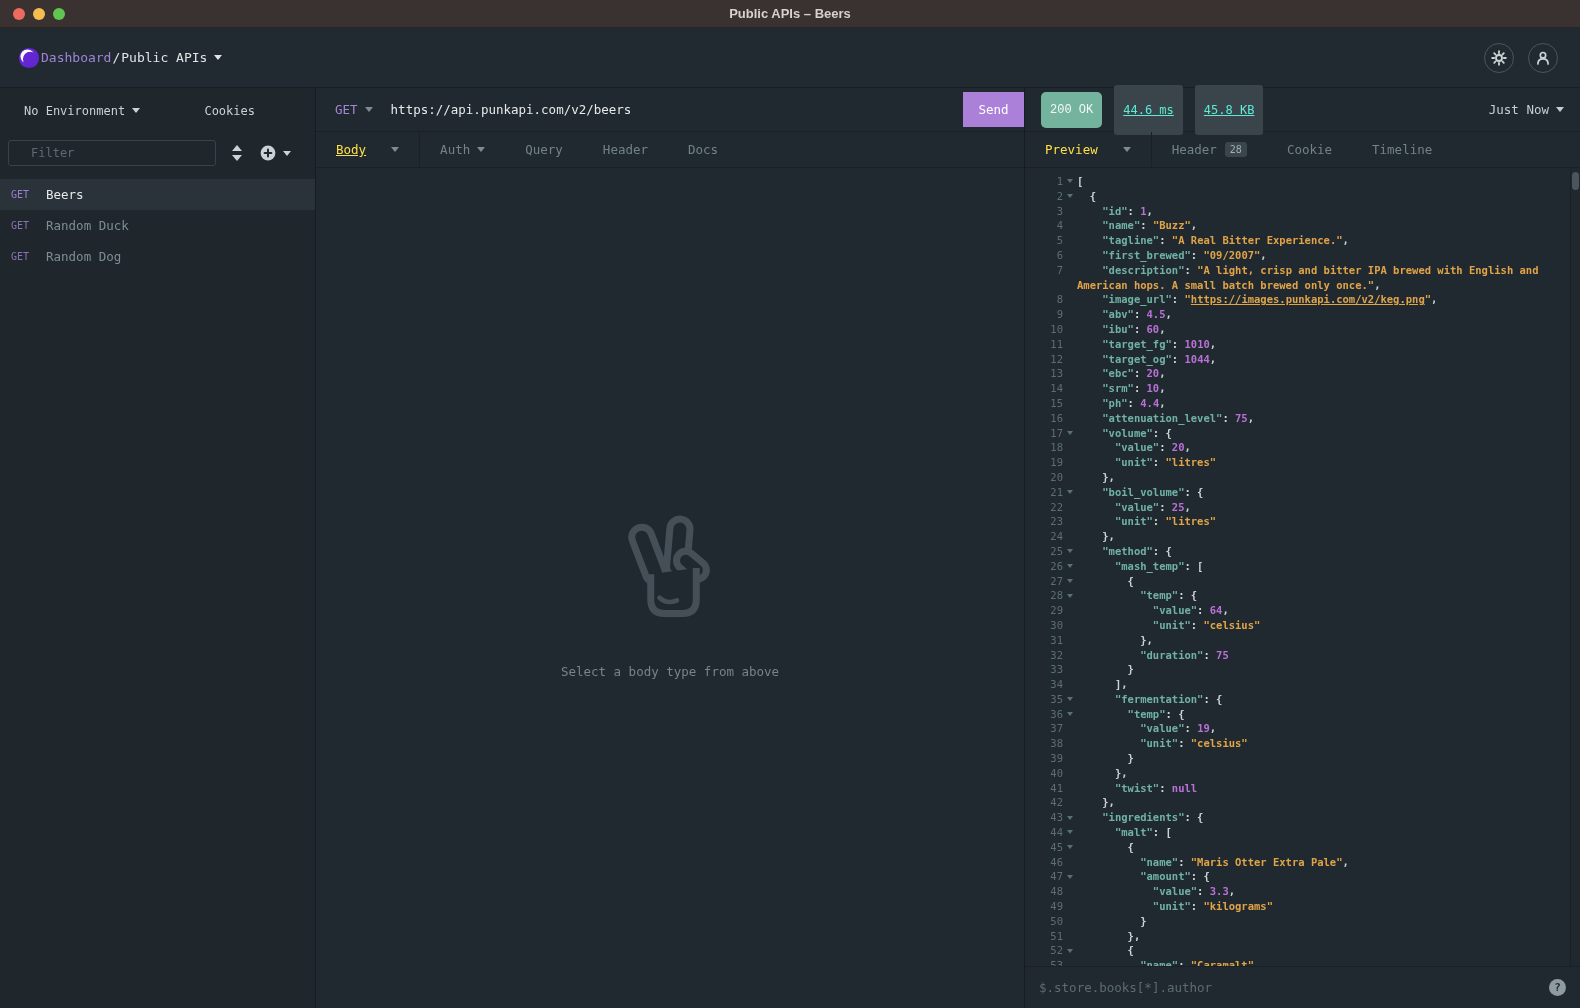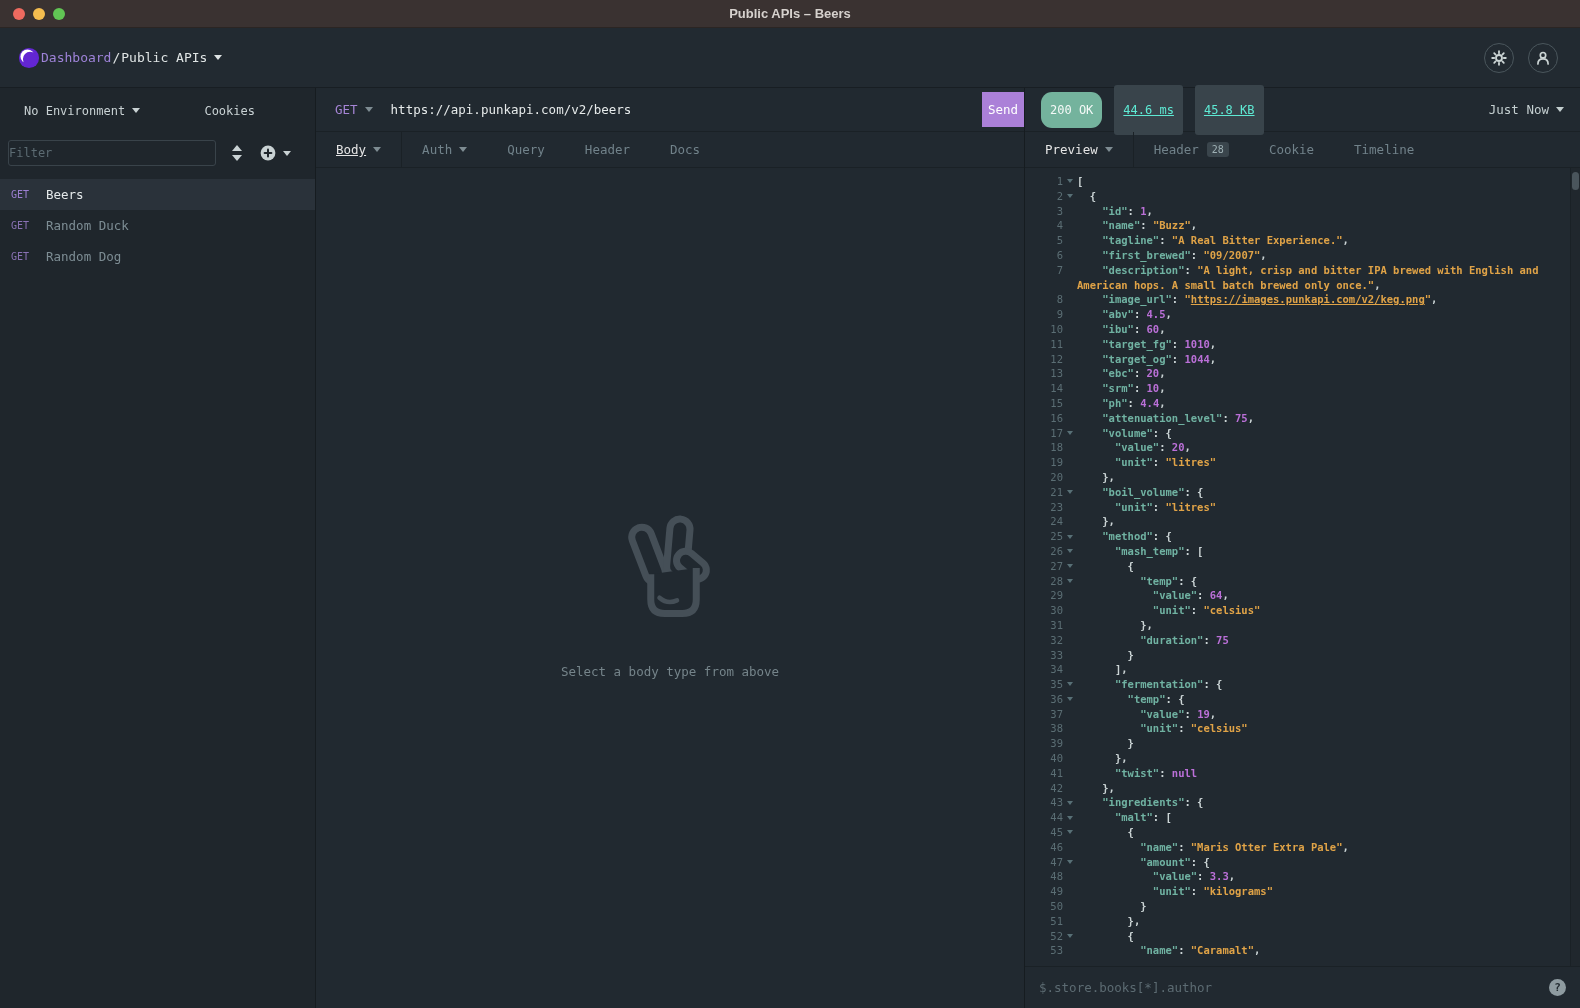--- a/index.html
+++ b/index.html
@@ -49,59 +49,59 @@
   .sidebar { width:316px; background:#1f262c; border-right:1px solid #161c20; display:flex; flex-direction:column; }
   .env-row {
     height:45px; display:flex; align-items:center; justify-content:space-between;
     padding:0 60px 0 24px; font-size:12px; color:#c9d2d4;
   }
   .env-dd { display:flex; align-items:center; cursor:pointer; }
   .cookies { cursor:pointer; }
   .filter-row { height:40px; display:flex; align-items:center; padding:0 10px 0 8px; }
   .filter-input {
     width:208px; height:26px; background:transparent; border:1px solid #39434a; border-radius:3px;
-    color:#c9d2d4; font:12px "DejaVu Sans Mono", monospace; padding:0 0; outline:none;
+    color:#c9d2d4; font:12px "DejaVu Sans Mono", monospace; padding:0 22px; outline:none;
   }
   .filter-input::placeholder { color:#5c6b72; }
   .sort-btn { margin-left:15px; display:flex; align-items:center; cursor:pointer; color:#c9d2d4; }
   .add-btn  { margin-left:17px; display:flex; align-items:center; cursor:pointer; color:#c9d2d4; }
   .request-list { margin-top:6px; }
   .req-row { height:31px; display:flex; align-items:center; padding-left:11px; font-size:12.5px; color:#7d8d94; cursor:pointer; }
   .req-row.active { background:#2a323a; color:#e4e9ea; }
   .req-method { font-size:10px; color:#9d7fd2; width:35px; flex:none; }
   .req-row:not(.active) .req-method { color:#8a72b5; }
 
   
   .request-panel { flex:1; min-width:0; display:flex; flex-direction:column; background:#212930; }
   .url-row { height:44px; display:flex; align-items:stretch; border-bottom:1px solid #1a2126; }
   .method { display:flex; align-items:center; padding-left:19px; color:#a685d6; font-size:12.5px; cursor:pointer; }
   .method .caret { color:#7e8c92; }
   .url { flex:1; display:flex; align-items:center; padding-left:18px; color:#e6eaea; font-size:12.5px; cursor:text; }
   .send {
-    width:42px; margin:4px 0; border:none; background:#ab80d8; color:#fff;
+    width:61px; margin:4px 0; border:none; background:#ab80d8; color:#fff;
     font:12.5px "DejaVu Sans Mono", monospace; cursor:pointer;
   }
 
   
   .tab-row { height:36px; display:flex; align-items:stretch; border-bottom:1px solid #1a2126; font-size:12.5px; color:#71828a; flex:none; }
   .tab { display:flex; align-items:center; padding:0 20px; cursor:pointer; white-space:nowrap; }
   .tab .caret { color:#7e8c92; }
   .tab.sep { border-right:1px solid #1a2126; }
-  .tab.active { color:#e5e5e5; }
+  .tab.active { color:#fde047;gap:18px; }
   .tab.active.uline .tab-label { text-decoration:underline; }
   .tab-badge { background:#3a454c; color:#9eb0b4; font-size:10px; padding:2px 5px; border-radius:3px; margin-left:8px; }
 
   
   .empty-state { flex:1; display:flex; flex-direction:column; align-items:center; justify-content:center; gap:40px; padding-top:14px; }
   .empty-msg { color:#75848a; font-size:12.5px; }
 
   
   .response-panel { width:556px; flex:none; background:#212930; border-left:1px solid #161c20; display:flex; flex-direction:column; }
   .meta-row { height:44px; display:flex; align-items:center; padding:0 16px; gap:12px; border-bottom:1px solid #1a2126; flex:none; }
-  .status     { background:#74b39d; color:#f4f9f7; padding:11px 9px; border-radius:11px; font-size:12px; }
+  .status     { background:#74b39d; color:#f4f9f7; padding:11px 9px; border-radius:5px; font-size:12px;font-family:Liberation Mono, monospace; }
   .meta-badge { background:#39444b; color:#5eead4; padding:18px 9px; border-radius:3px; font-size:12px;text-decoration:underline; }
   .history { margin-left:auto; color:#c4cfd0; font-size:12.5px; display:flex; align-items:center; cursor:pointer; }
 
   
   .code-area { flex:1; position:relative; overflow:hidden; font-size:10.5px; line-height:14.8px; }
   #code-rows { padding-top:6px; }
   .code-line { display:flex; white-space:pre; }
   .ln { width:38px; flex:none; text-align:right; color:#5b6e74; }
   .fold-wrap { width:14px; flex:none; display:flex; align-items:center; justify-content:center; }
   .fold-arrow { width:0; height:0; border-left:3.5px solid transparent; border-right:3.5px solid transparent; border-top:4.5px solid #587076; cursor:pointer; }
@@ -306,20 +306,21 @@
           <div class="code-line"><span class="ln">12</span><span class="fold-wrap"></span><span class="code-content" style="padding-left: 4ch;"><span class="tk-k">"target_og"</span><span class="tk-p">: </span><span class="tk-n">1044</span><span class="tk-p">,</span></span></div>
           <div class="code-line"><span class="ln">13</span><span class="fold-wrap"></span><span class="code-content" style="padding-left: 4ch;"><span class="tk-k">"ebc"</span><span class="tk-p">: </span><span class="tk-n">20</span><span class="tk-p">,</span></span></div>
           <div class="code-line"><span class="ln">14</span><span class="fold-wrap"></span><span class="code-content" style="padding-left: 4ch;"><span class="tk-k">"srm"</span><span class="tk-p">: </span><span class="tk-n">10</span><span class="tk-p">,</span></span></div>
           <div class="code-line"><span class="ln">15</span><span class="fold-wrap"></span><span class="code-content" style="padding-left: 4ch;"><span class="tk-k">"ph"</span><span class="tk-p">: </span><span class="tk-n">4.4</span><span class="tk-p">,</span></span></div>
           <div class="code-line"><span class="ln">16</span><span class="fold-wrap"></span><span class="code-content" style="padding-left: 4ch;"><span class="tk-k">"attenuation_level"</span><span class="tk-p">: </span><span class="tk-n">75</span><span class="tk-p">,</span></span></div>
           <div class="code-line"><span class="ln">17</span><span class="fold-wrap"><span class="fold-arrow"></span></span><span class="code-content" style="padding-left: 4ch;"><span class="tk-k">"volume"</span><span class="tk-p">: {</span></span></div>
           <div class="code-line"><span class="ln">18</span><span class="fold-wrap"></span><span class="code-content" style="padding-left: 6ch;"><span class="tk-k">"value"</span><span class="tk-p">: </span><span class="tk-n">20</span><span class="tk-p">,</span></span></div>
           <div class="code-line"><span class="ln">19</span><span class="fold-wrap"></span><span class="code-content" style="padding-left: 6ch;"><span class="tk-k">"unit"</span><span class="tk-p">: </span><span class="tk-s">"litres"</span></span></div>
           <div class="code-line"><span class="ln">20</span><span class="fold-wrap"></span><span class="code-content" style="padding-left: 4ch;"><span class="tk-p">},</span></span></div>
           <div class="code-line"><span class="ln">21</span><span class="fold-wrap"><span class="fold-arrow"></span></span><span class="code-content" style="padding-left: 4ch;"><span class="tk-k">"boil_volume"</span><span class="tk-p">: {</span></span></div>
+          <div class="code-line"><span class="ln">22</span><span class="fold-wrap"></span><span class="code-content" style="padding-left: 6ch;"><span class="tk-k">"value"</span><span class="tk-p">: </span><span class="tk-n">25</span><span class="tk-p">,</span></span></div>
           <div class="code-line"><span class="ln">23</span><span class="fold-wrap"></span><span class="code-content" style="padding-left: 6ch;"><span class="tk-k">"unit"</span><span class="tk-p">: </span><span class="tk-s">"litres"</span></span></div>
           <div class="code-line"><span class="ln">24</span><span class="fold-wrap"></span><span class="code-content" style="padding-left: 4ch;"><span class="tk-p">},</span></span></div>
           <div class="code-line"><span class="ln">25</span><span class="fold-wrap"><span class="fold-arrow"></span></span><span class="code-content" style="padding-left: 4ch;"><span class="tk-k">"method"</span><span class="tk-p">: {</span></span></div>
           <div class="code-line"><span class="ln">26</span><span class="fold-wrap"><span class="fold-arrow"></span></span><span class="code-content" style="padding-left: 6ch;"><span class="tk-k">"mash_temp"</span><span class="tk-p">: [</span></span></div>
           <div class="code-line"><span class="ln">27</span><span class="fold-wrap"><span class="fold-arrow"></span></span><span class="code-content" style="padding-left: 8ch;"><span class="tk-p">{</span></span></div>
           <div class="code-line"><span class="ln">28</span><span class="fold-wrap"><span class="fold-arrow"></span></span><span class="code-content" style="padding-left: 10ch;"><span class="tk-k">"temp"</span><span class="tk-p">: {</span></span></div>
           <div class="code-line"><span class="ln">29</span><span class="fold-wrap"></span><span class="code-content" style="padding-left: 12ch;"><span class="tk-k">"value"</span><span class="tk-p">: </span><span class="tk-n">64</span><span class="tk-p">,</span></span></div>
           <div class="code-line"><span class="ln">30</span><span class="fold-wrap"></span><span class="code-content" style="padding-left: 12ch;"><span class="tk-k">"unit"</span><span class="tk-p">: </span><span class="tk-s">"celsius"</span></span></div>
           <div class="code-line"><span class="ln">31</span><span class="fold-wrap"></span><span class="code-content" style="padding-left: 10ch;"><span class="tk-p">},</span></span></div>
           <div class="code-line"><span class="ln">32</span><span class="fold-wrap"></span><span class="code-content" style="padding-left: 10ch;"><span class="tk-k">"duration"</span><span class="tk-p">: </span><span class="tk-n">75</span></span></div>

